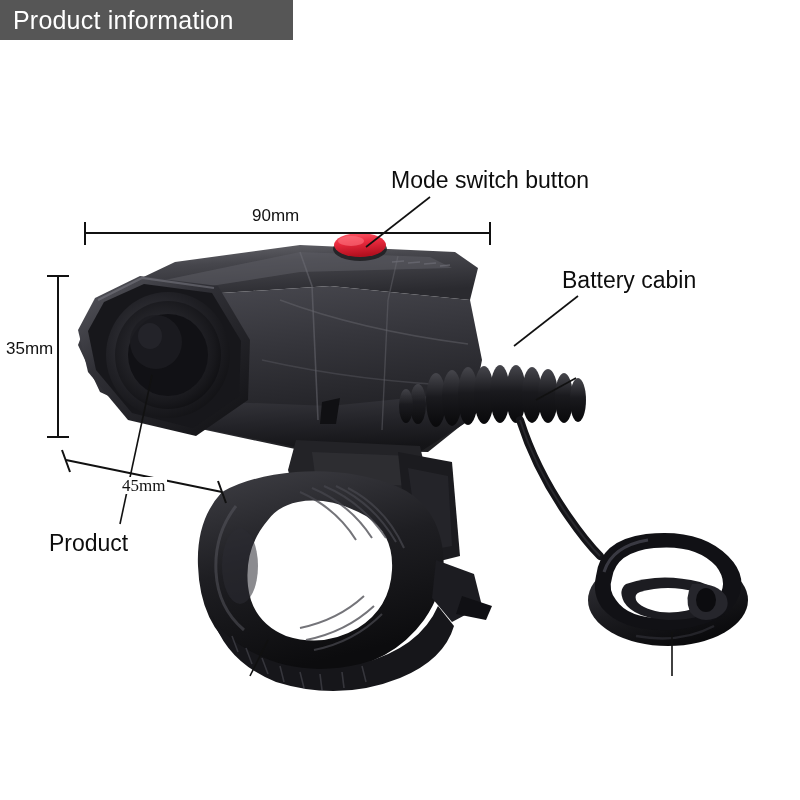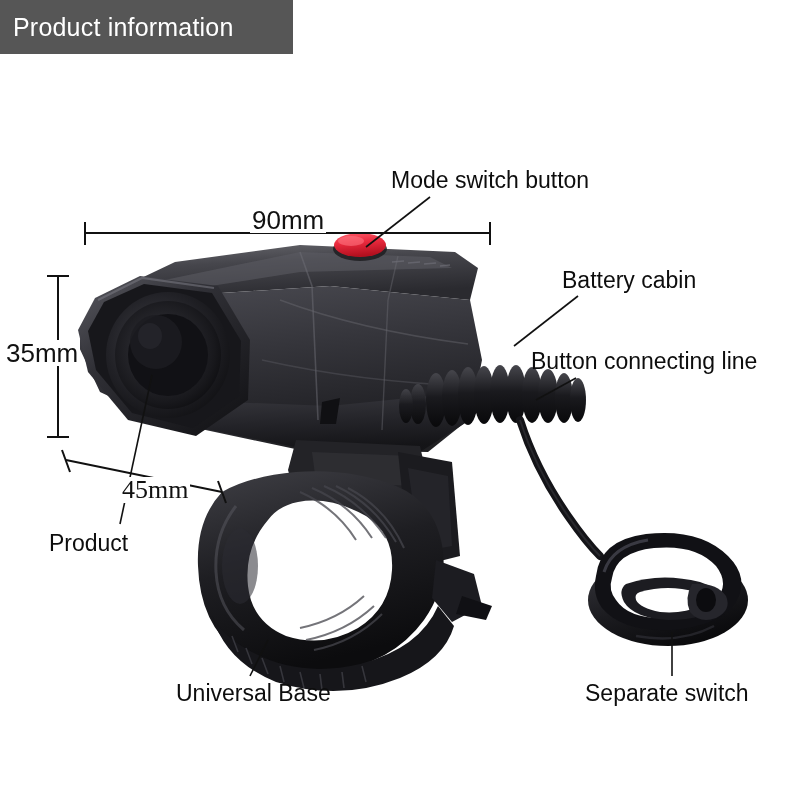--- a/index.html
+++ b/index.html
@@ -17,21 +17,21 @@
     height: 800px;
     background: #ffffff;
     overflow: hidden;
   }
   
   #header-banner {
     position: absolute;
     left: 0;
     top: 0;
     width: 293px;
-    height: 54px;
+    height: 40px;
     background: #565656;
     display: flex;
     align-items: center;
     box-sizing: border-box;
     padding-left: 13px;
   }
   #header-title {
     color: #ffffff;
     font-size: 25px;
     font-weight: 400;
@@ -53,21 +53,21 @@
     position: absolute;
     color: #0d0d0d;
     font-size: 23px;
     font-weight: 400;
     line-height: 1;
     white-space: nowrap;
   }
   .dim-label {
     position: absolute;
     color: #111111;
-    font-size: 26px;
+    font-size: 17px;
     font-weight: 400;
     line-height: 1;
     white-space: nowrap;
     background: #ffffff;
     padding: 0 2px;
   }
   #label-mode-switch  { left: 391px; top: 169px; }
   #label-battery      { left: 562px; top: 269px; }
   #label-connect-line { left: 531px; top: 350px; }
   #label-speaker      { left: 49px;  top: 532px; }
@@ -307,18 +307,15 @@
       <line x1="672" y1="632" x2="672" y2="676"></line>
     </g>
   </svg>
 
   <span id="label-90mm" class="dim-label">90mm</span>
   <span id="label-35mm" class="dim-label">35mm</span>
   <span id="label-45mm" class="dim-label">45mm</span>
 
   <span id="label-battery" class="callout-label">Battery cabin</span>
   <span id="label-mode-switch" class="callout-label">Mode switch button</span>
-  <span id="label-connect-line" class="callout-label">Button connecting line</span>
   <span id="label-speaker" class="callout-label">Product</span>
-  <span id="label-universal" class="callout-label">Universal Base</span>
-  <span id="label-separate" class="callout-label">Separate switch</span>
 
 </div>
 
 </body></html>

